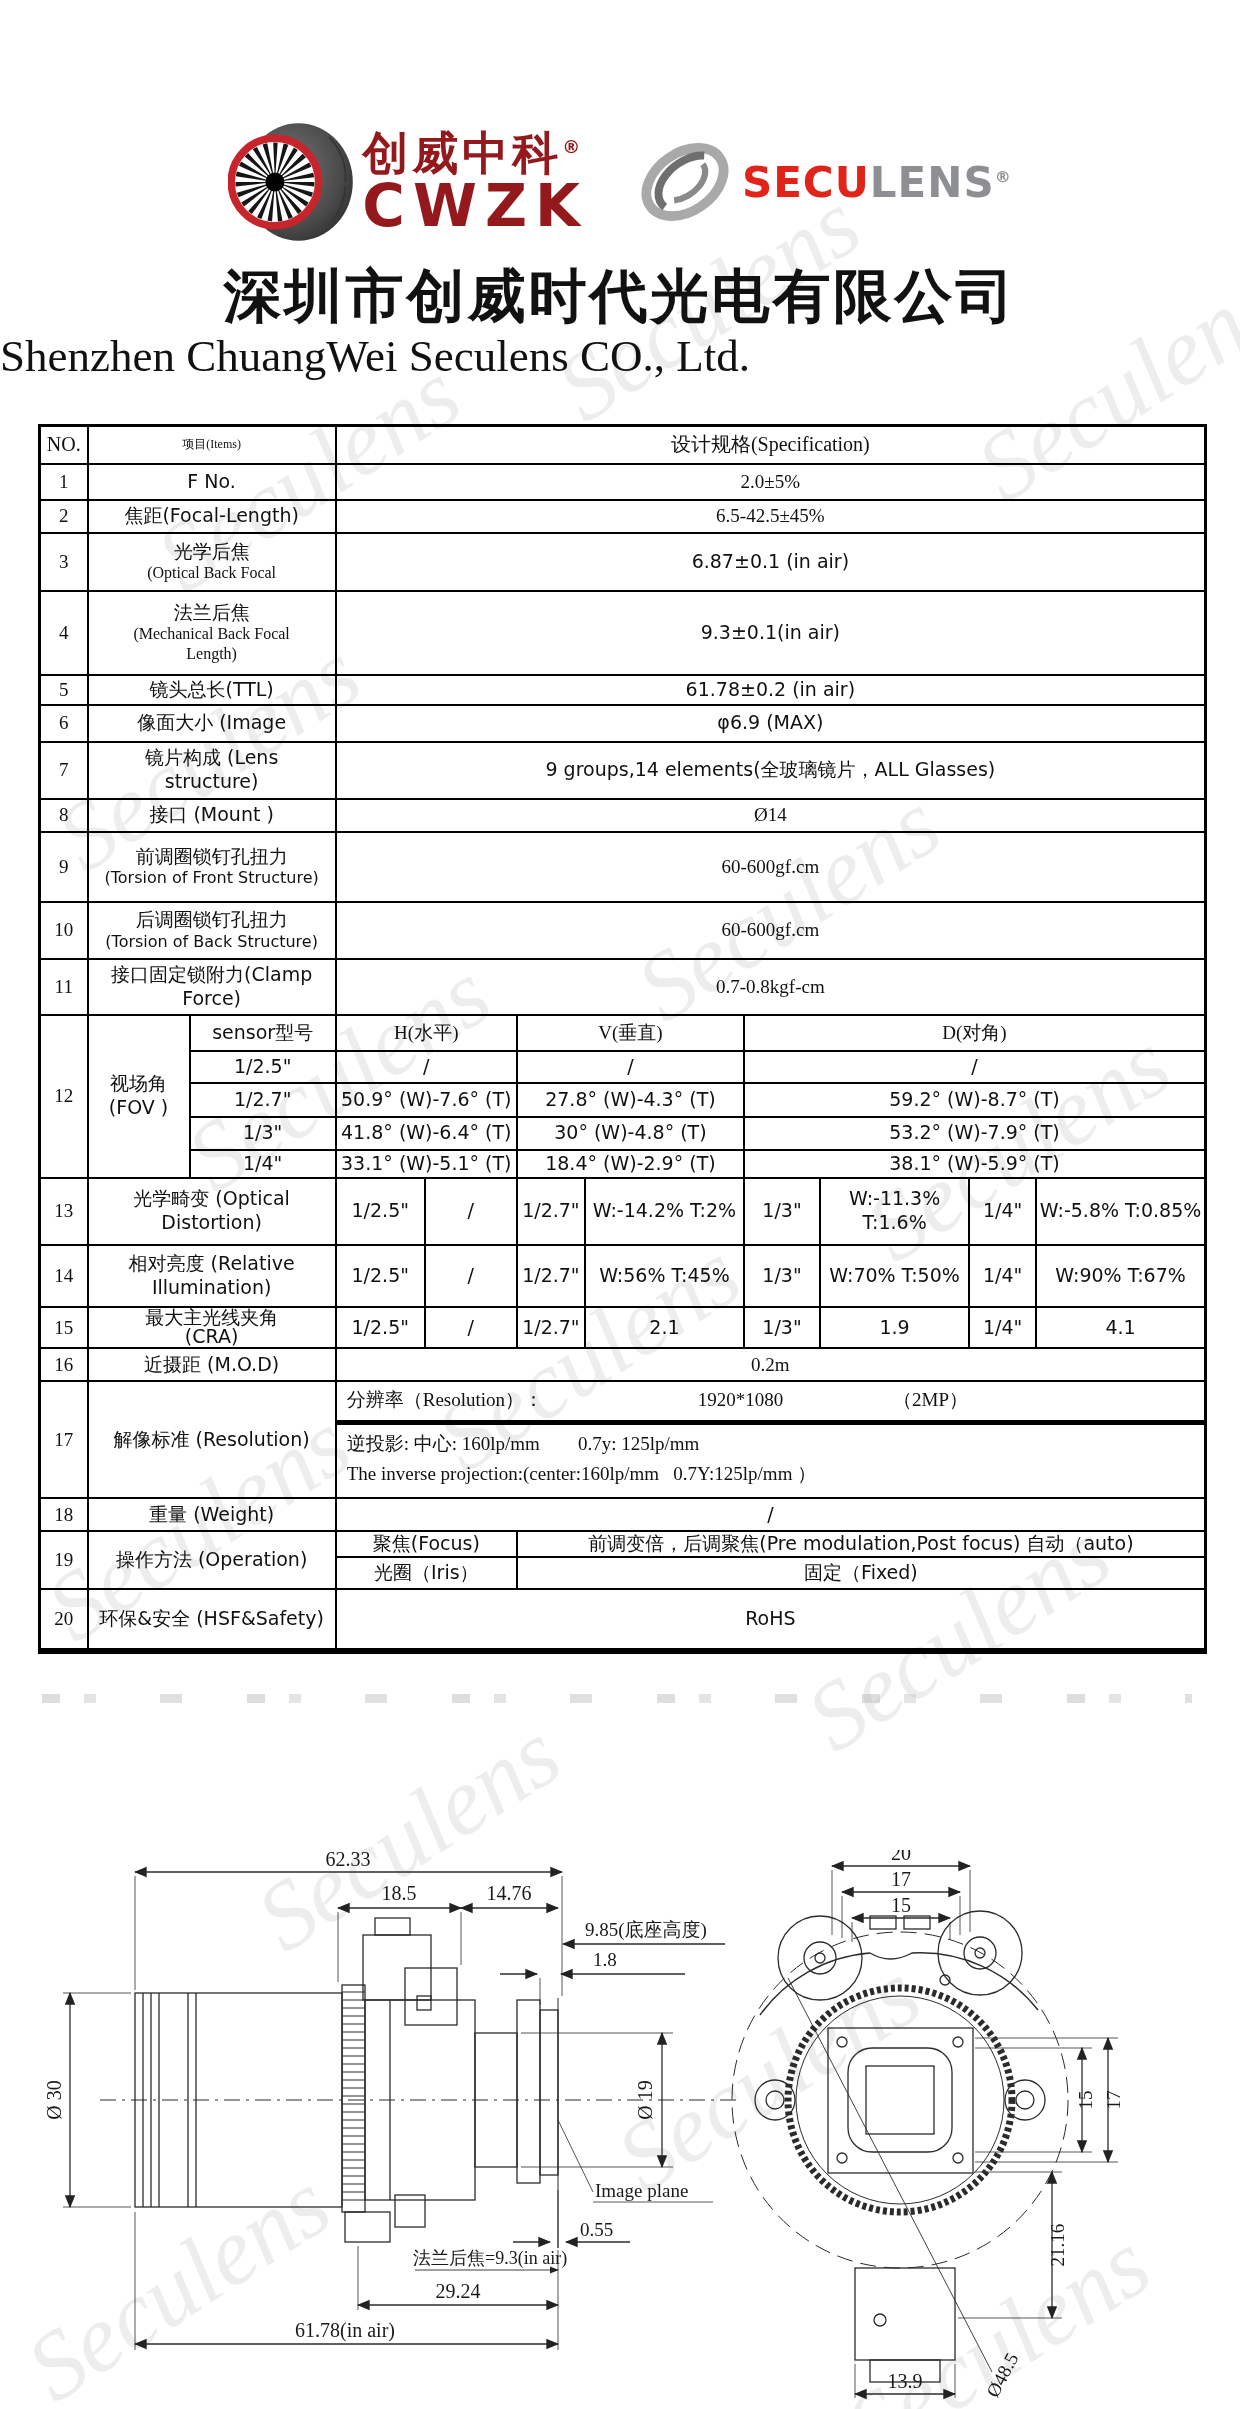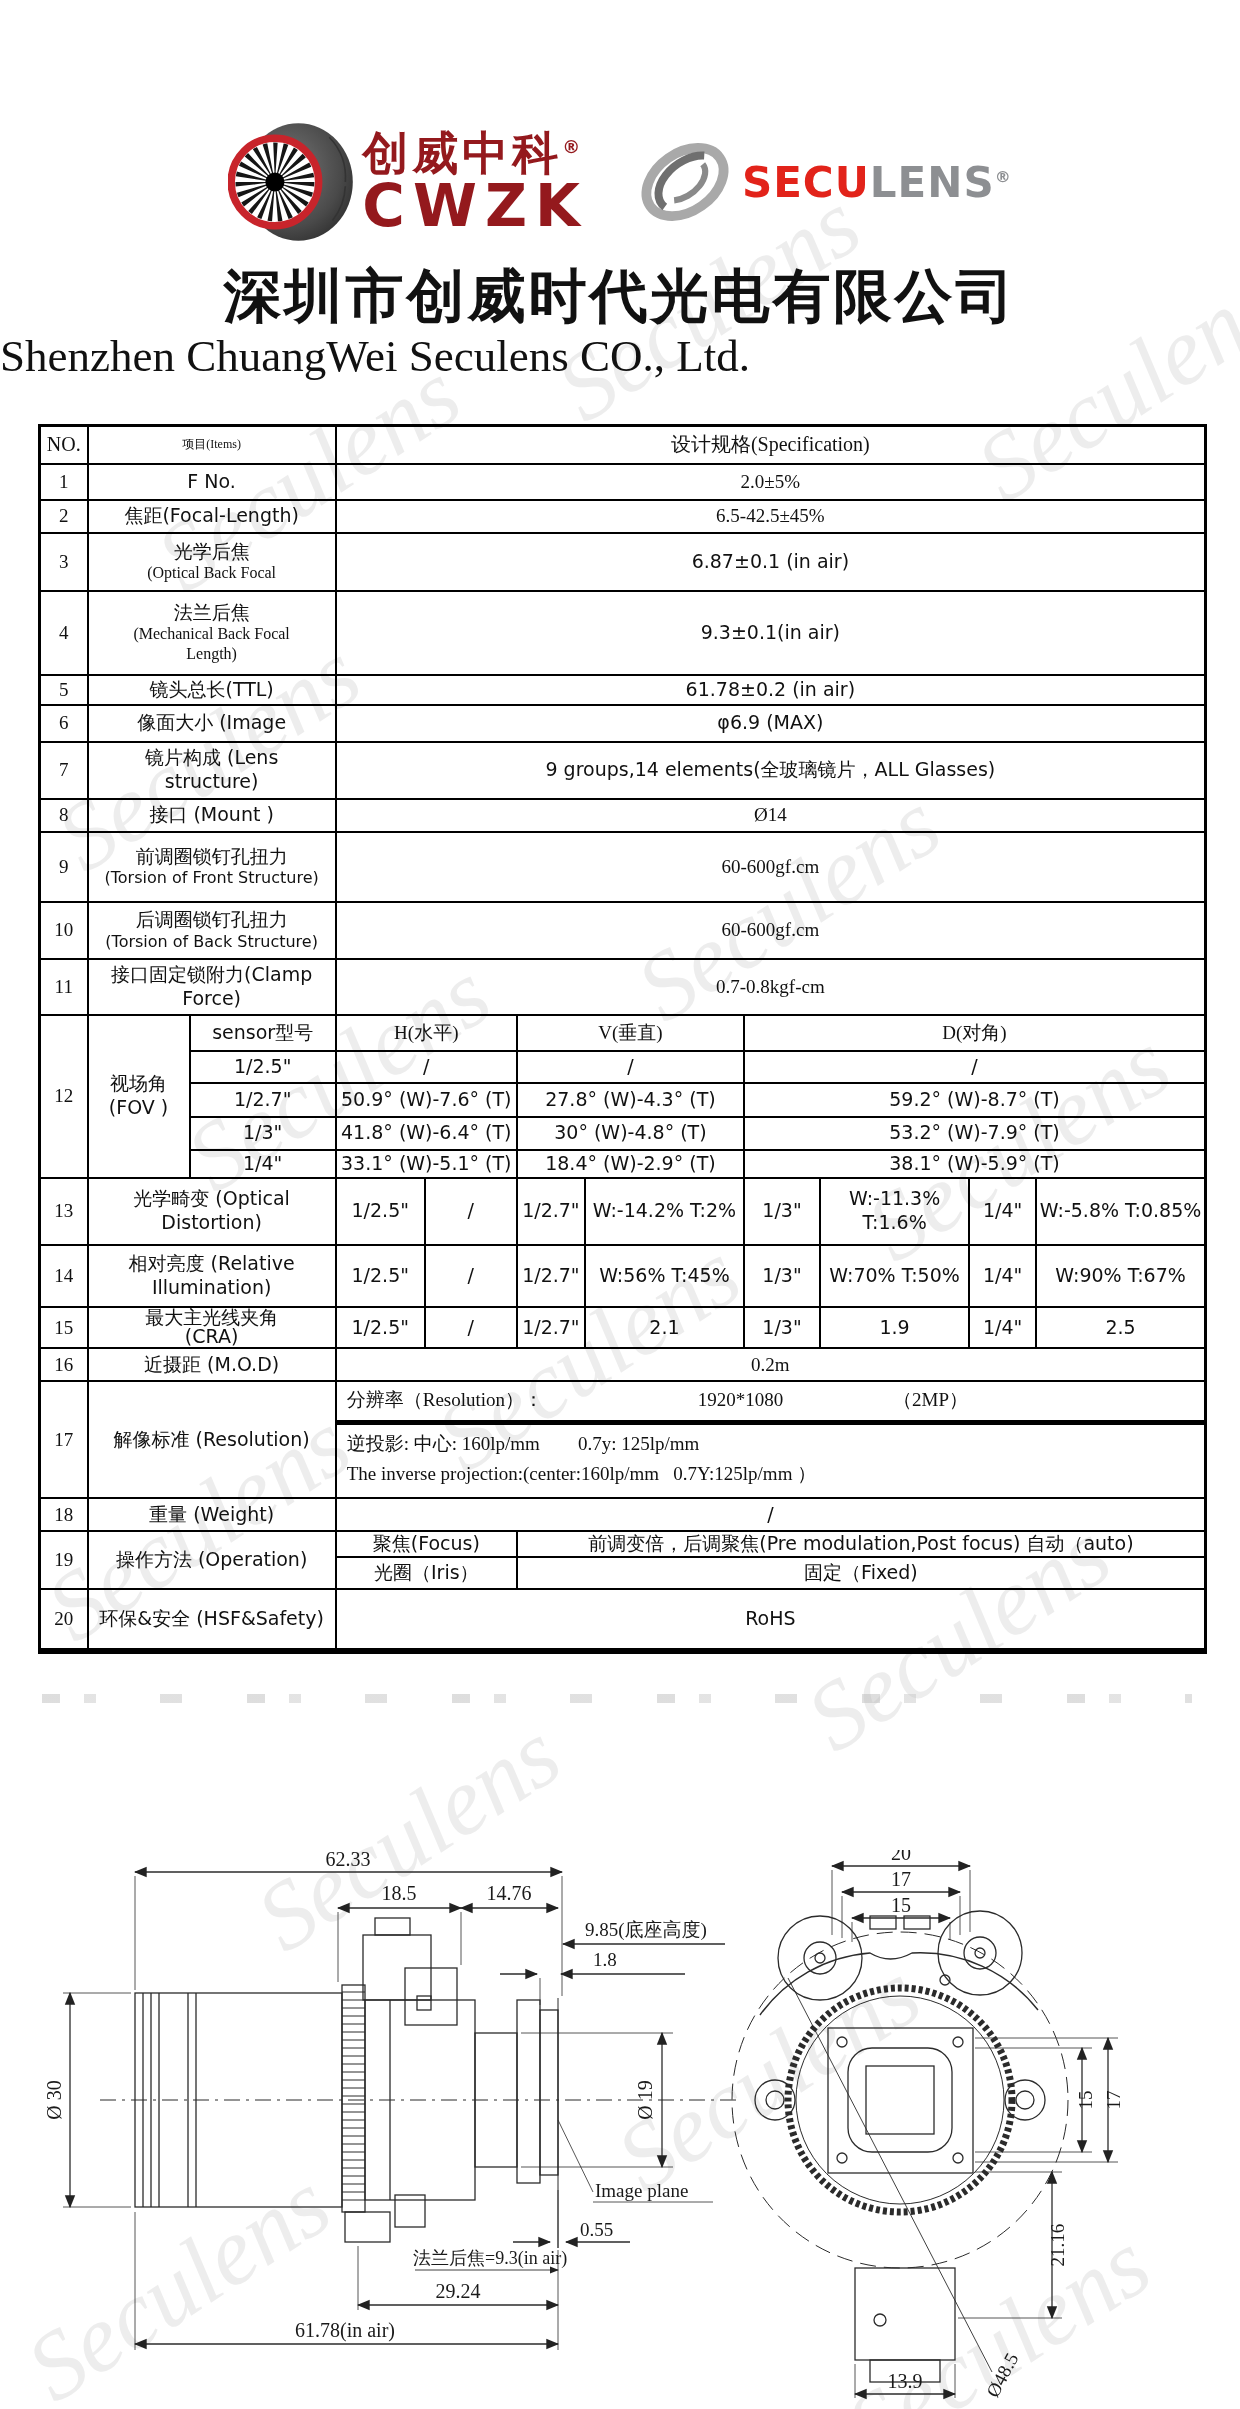--- a/index.html
+++ b/index.html
@@ -269,21 +269,21 @@
       <div>最大主光线夹角</div>
       <div>(CRA)</div>
     </td>
     <td>1/2.5"</td>
     <td>/</td>
     <td>1/2.7"</td>
     <td>2.1</td>
     <td>1/3"</td>
     <td>1.9</td>
     <td>1/4"</td>
-    <td>2.5</td>
+    <td>4.1</td>
   </tr>
   <tr style="height:33px">
     <td class="srf">16</td>
     <td colspan="2">近摄距 (M.O.D)</td>
     <td colspan="8" class="srf">0.2m</td>
   </tr>
 
   <tr style="height:117px">
     <td class="srf">17</td>
     <td colspan="2">解像标准 (Resolution)</td>

